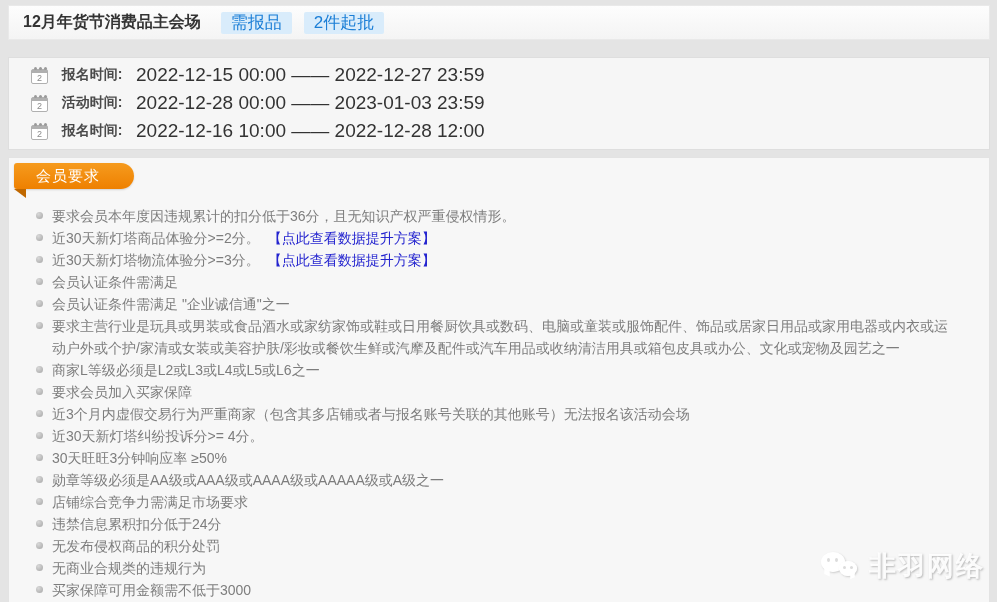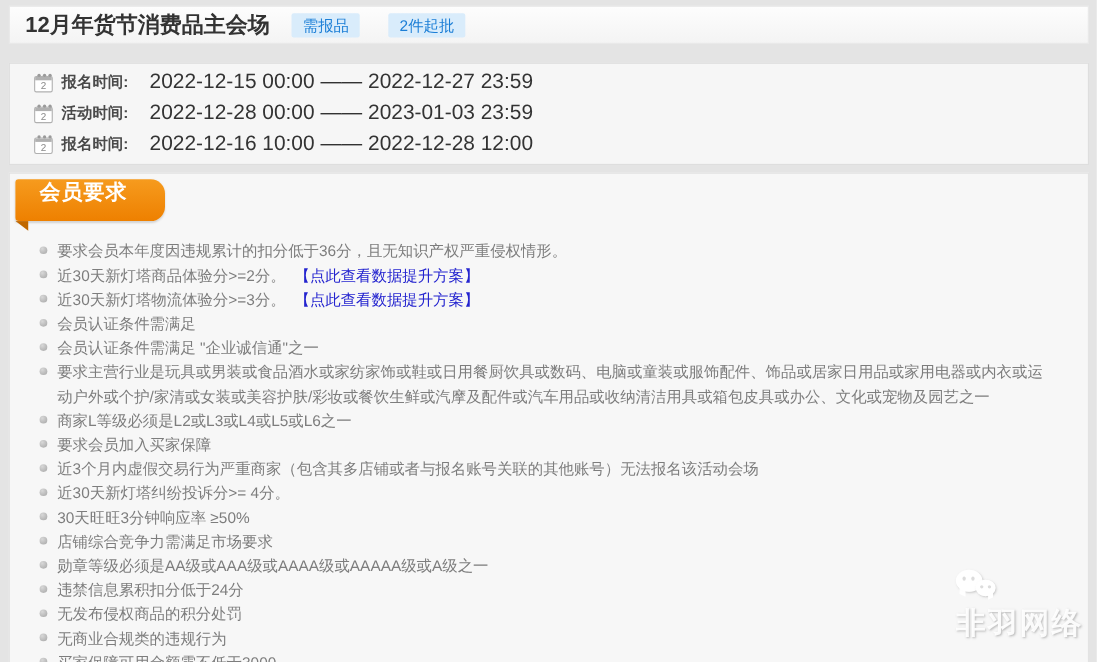--- a/index.html
+++ b/index.html
@@ -11,26 +11,26 @@
   }
   .wrap { position:absolute; left:8px; right:7px; top:5px; }
 
   
   .title-bar {
     height:35px; display:flex; align-items:center; padding:0 14px;
     background:linear-gradient(#fdfdfd,#f4f4f4);
     border:1px solid #e9e9e9;
   }
   .page-title {
-    margin:0 20px 0 0; font-size:20px; font-weight:bold; color:var(--text_dark,#333);
+    margin:0 20px 0 0; font-size:16px; font-weight:bold; color:var(--text_dark,#333);
   }
   .badge {
     background:var(--badge_bg,#d9ecfb); color:var(--badge_text,#1b7ed6);
-    font-size:14px; line-height:22px; padding:0 10px; border-radius:2px;
-    margin-right:26px; white-space:nowrap;
+    font-size:17px; line-height:22px; padding:0 10px; border-radius:2px;
+    margin-right:12px; white-space:nowrap;
   }
 
   
   .time-box {
     margin-top:17px; background:var(--panel_bg,#f6f6f6);
     border:1px solid var(--box_border,#dedede);
     padding:3px 0 4px 16px;
   }
   .time-row { display:flex; align-items:center; height:28px; }
   .cal-icon {
@@ -42,34 +42,34 @@
   .cal-icon::before { 
     content:""; position:absolute; top:0; left:0; right:0; height:3px; background:#b0b0b0;
   }
   .cal-icon::after { 
     content:""; position:absolute; top:-3px; left:2px; width:3px; height:3px;
     border-radius:50%; background:#9a9a9a;
     box-shadow:5px 0 0 #9a9a9a, 10px 0 0 #9a9a9a;
   }
   .time-label {
     font-weight:bold; color:var(--label,#4a4a4a); font-size:14px;
-    margin-left:8px; width:72px; white-space:nowrap;
+    margin-left:8px; width:72px; white-space:nowrap;text-align:center;
   }
   .time-value { color:var(--text_dark,#333); font-size:19px; margin-left:8px; white-space:nowrap; }
 
   
   .req-panel {
     margin-top:7px; min-height:460px; position:relative;
     background:#f7f7f7; border:1px solid #e3e3e3; padding-bottom:30px;
   }
   .ribbon {
     display:inline-block; position:relative; left:5px; margin-top:5px;
     background:linear-gradient(var(--accent,#f69b1e), var(--accent2,#ee8000));
-    color:#fff; font-size:19px; font-weight:bold; letter-spacing:1px;
-    height:38px; line-height:26px; padding:0 34px 0 22px;
+    color:#fff; font-size:15px; font-weight:normal; letter-spacing:1px;
+    height:26px; line-height:26px; padding:0 34px 0 22px;
     border-radius:3px 13px 13px 3px;
     box-shadow:0 1px 2px rgba(0,0,0,.15);
   }
   .ribbon::after { 
     content:""; position:absolute; left:0; top:100%; width:12px; height:9px;
     background:var(--accent_dark,#c06800);
     clip-path:polygon(0 0, 100% 0, 100% 100%);
   }
   .req-list { list-style:none; margin:16px 40px 0 27px; padding:0; }
   .req-list li {
@@ -77,23 +77,22 @@
     font-size:14px; line-height:22px;
   }
   .dot {
     position:absolute; left:0; top:7px; width:7px; height:7px; border-radius:50%;
     background:radial-gradient(circle at 35% 30%, #d8d8d8, #a6a6a6);
   }
   .req-link { color:var(--link,#2424cf); text-decoration:none; margin-left:8px; }
 
   
   .watermark {
-    position:absolute; right:12px; bottom:18px; display:flex; 
+    position:absolute; right:12px; bottom:18px; display:flex; align-items:center;
     pointer-events:none;
-    flex-direction:column;
   }
   .wm-icon { position:relative; width:38px; height:32px; margin-right:10px; flex:0 0 auto; }
   .wm-b1 {
     position:absolute; left:0; top:2px; width:24px; height:20px; border-radius:50%;
     background:rgba(255,255,255,.95); box-shadow:1px 1px 2px rgba(120,120,120,.35);
   }
   .wm-b1::before {
     content:""; position:absolute; left:6px; top:6px; width:3px; height:4px;
     border-radius:50%; background:#dcdcdc; box-shadow:8px 0 0 #dcdcdc;
   }
@@ -157,22 +156,22 @@
       <li><span class="dot"></span><span>近30天新灯塔商品体验分&gt;=2分。</span><a href="#" class="req-link">【点此查看数据提升方案】</a></li>
       <li><span class="dot"></span><span>近30天新灯塔物流体验分&gt;=3分。</span><a href="#" class="req-link">【点此查看数据提升方案】</a></li>
       <li><span class="dot"></span><span>会员认证条件需满足</span></li>
       <li><span class="dot"></span><span>会员认证条件需满足 "企业诚信通"之一</span></li>
       <li><span class="dot"></span><span>要求主营行业是玩具或男装或食品酒水或家纺家饰或鞋或日用餐厨饮具或数码、电脑或童装或服饰配件、饰品或居家日用品或家用电器或内衣或运动户外或个护/家清或女装或美容护肤/彩妆或餐饮生鲜或汽摩及配件或汽车用品或收纳清洁用具或箱包皮具或办公、文化或宠物及园艺之一</span></li>
       <li><span class="dot"></span><span>商家L等级必须是L2或L3或L4或L5或L6之一</span></li>
       <li><span class="dot"></span><span>要求会员加入买家保障</span></li>
       <li><span class="dot"></span><span>近3个月内虚假交易行为严重商家（包含其多店铺或者与报名账号关联的其他账号）无法报名该活动会场</span></li>
       <li><span class="dot"></span><span>近30天新灯塔纠纷投诉分&gt;= 4分。</span></li>
       <li><span class="dot"></span><span>30天旺旺3分钟响应率 ≥50%</span></li>
+      <li><span class="dot"></span><span>勋章等级必须是AA级或AAA级或AAAA级或AAAAA级或A级之一</span></li>
       <li><span class="dot"></span><span>店铺综合竞争力需满足市场要求</span></li>
-      <li><span class="dot"></span><span>勋章等级必须是AA级或AAA级或AAAA级或AAAAA级或A级之一</span></li>
       <li><span class="dot"></span><span>违禁信息累积扣分低于24分</span></li>
       <li><span class="dot"></span><span>无发布侵权商品的积分处罚</span></li>
       <li><span class="dot"></span><span>无商业合规类的违规行为</span></li>
       <li><span class="dot"></span><span>买家保障可用金额需不低于3000</span></li>
     </ul>
   </section>
 
 </div>
 
 <div class="watermark">

